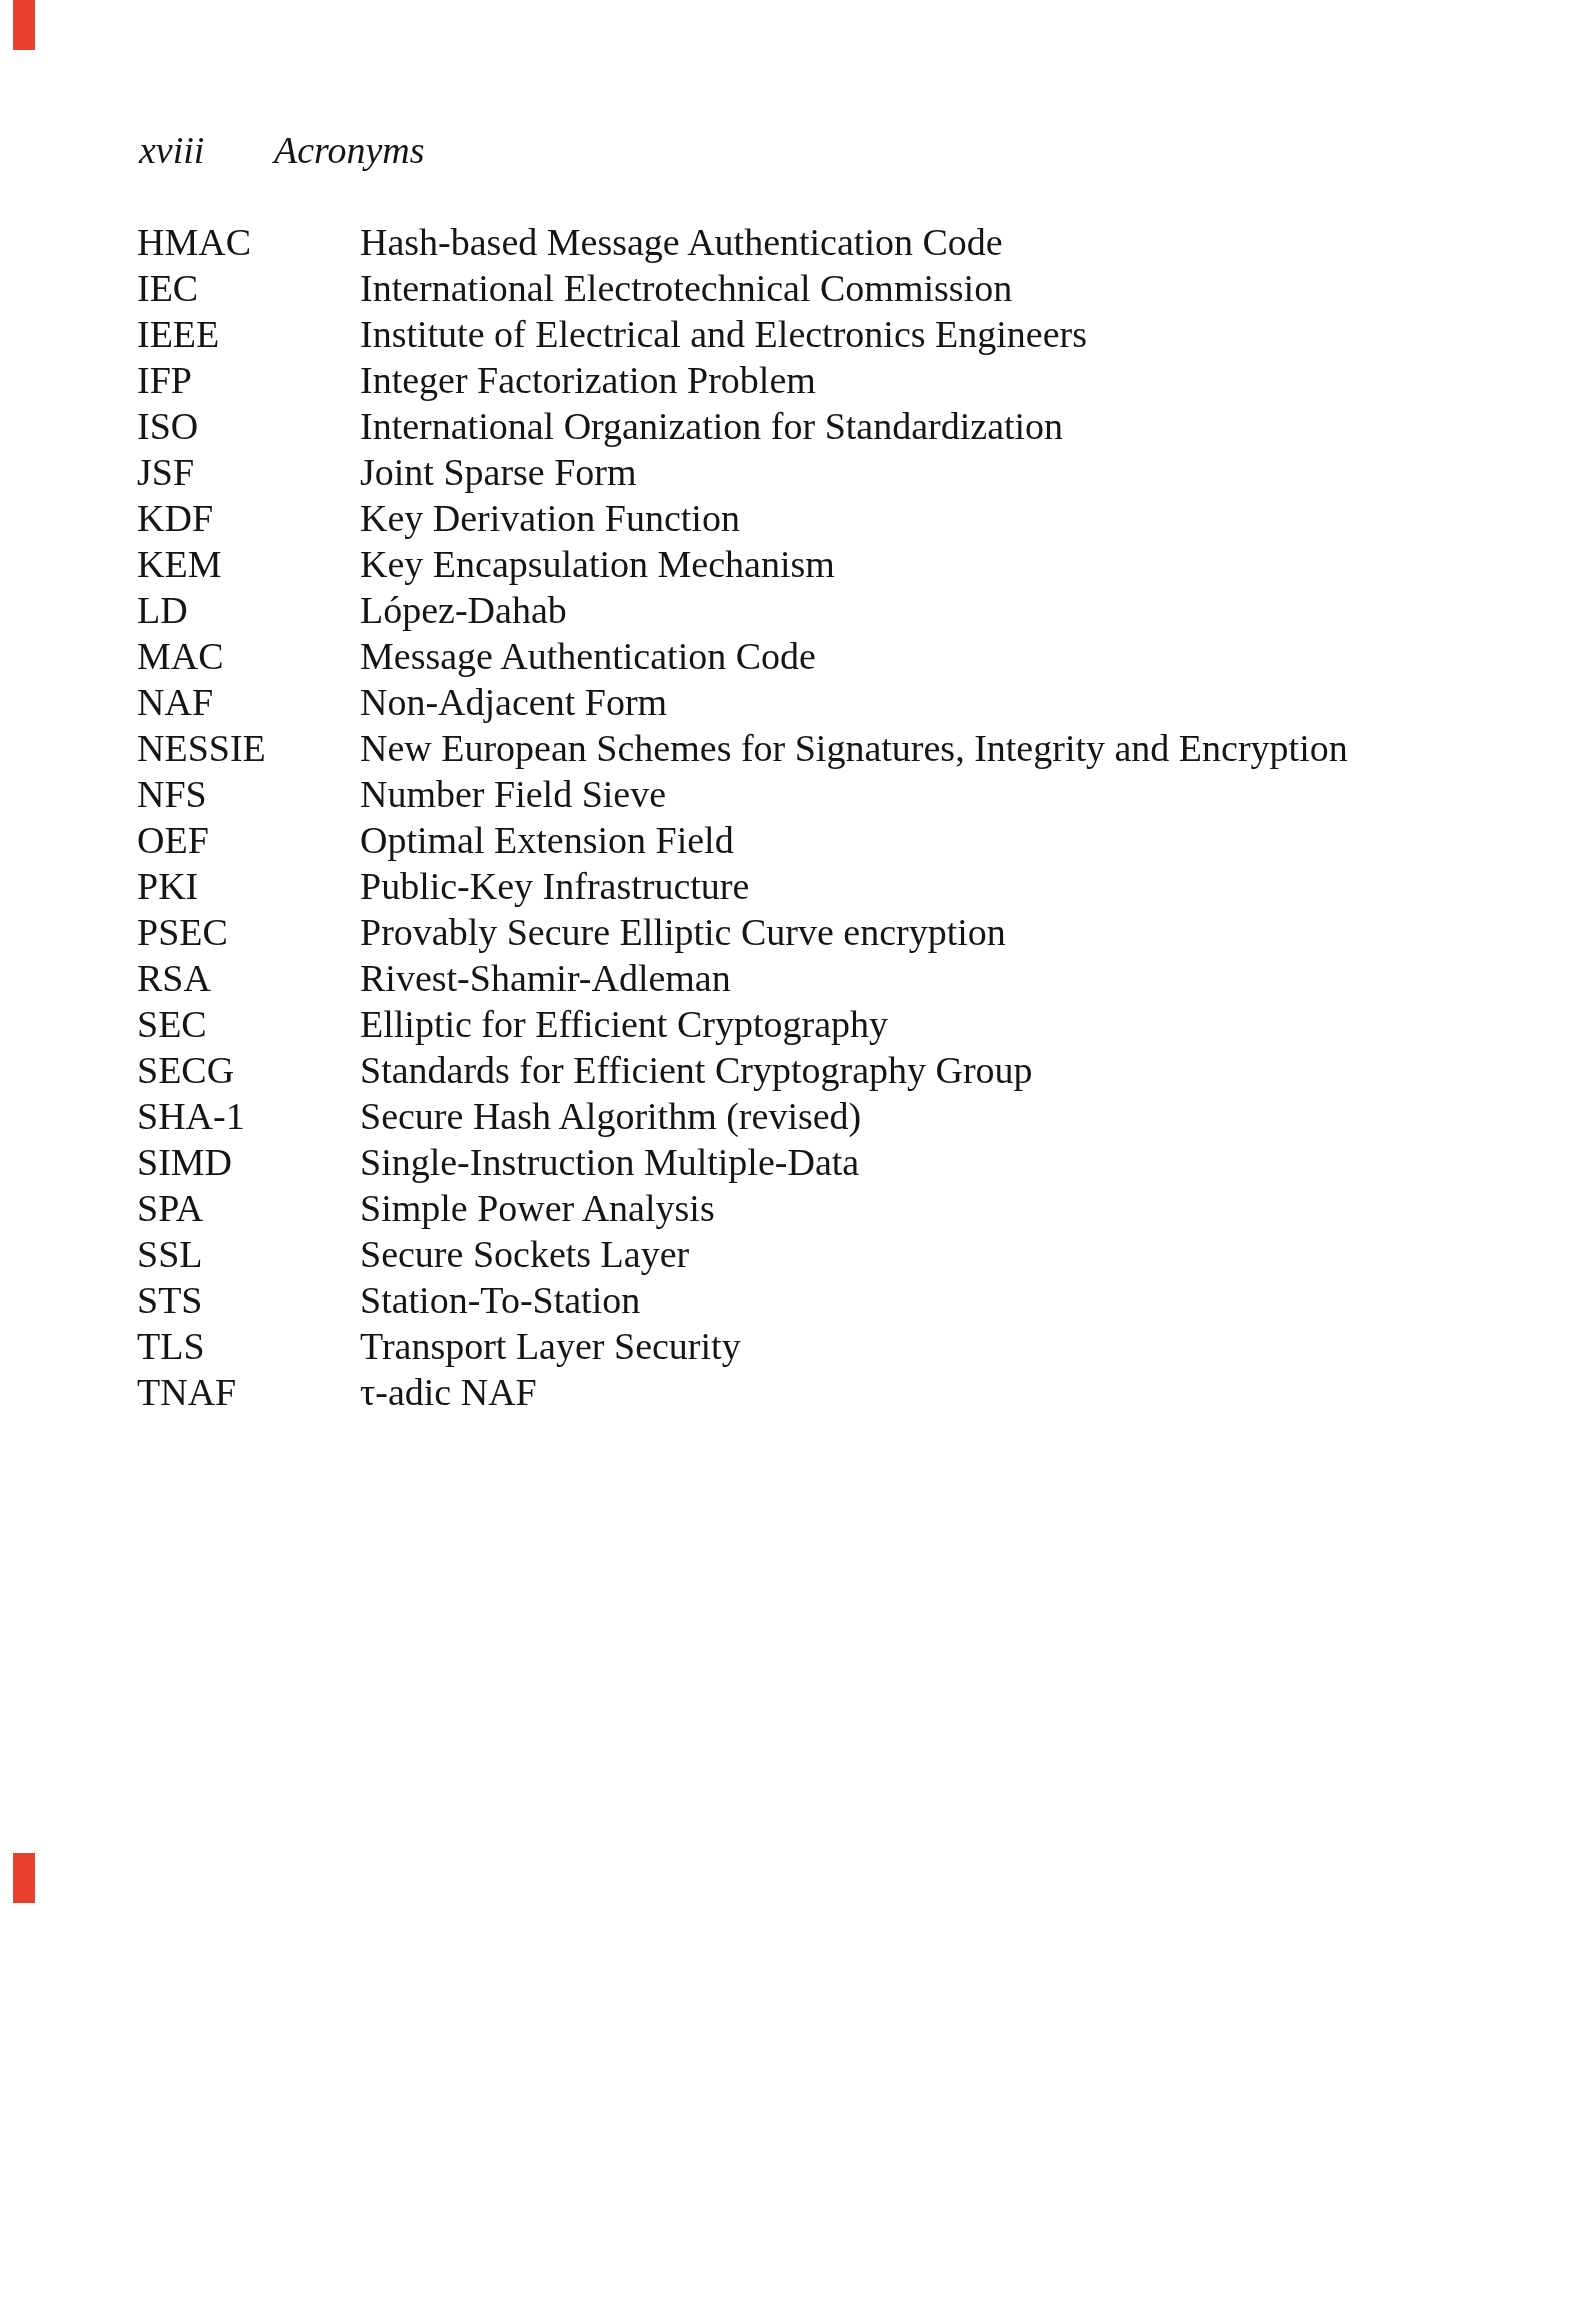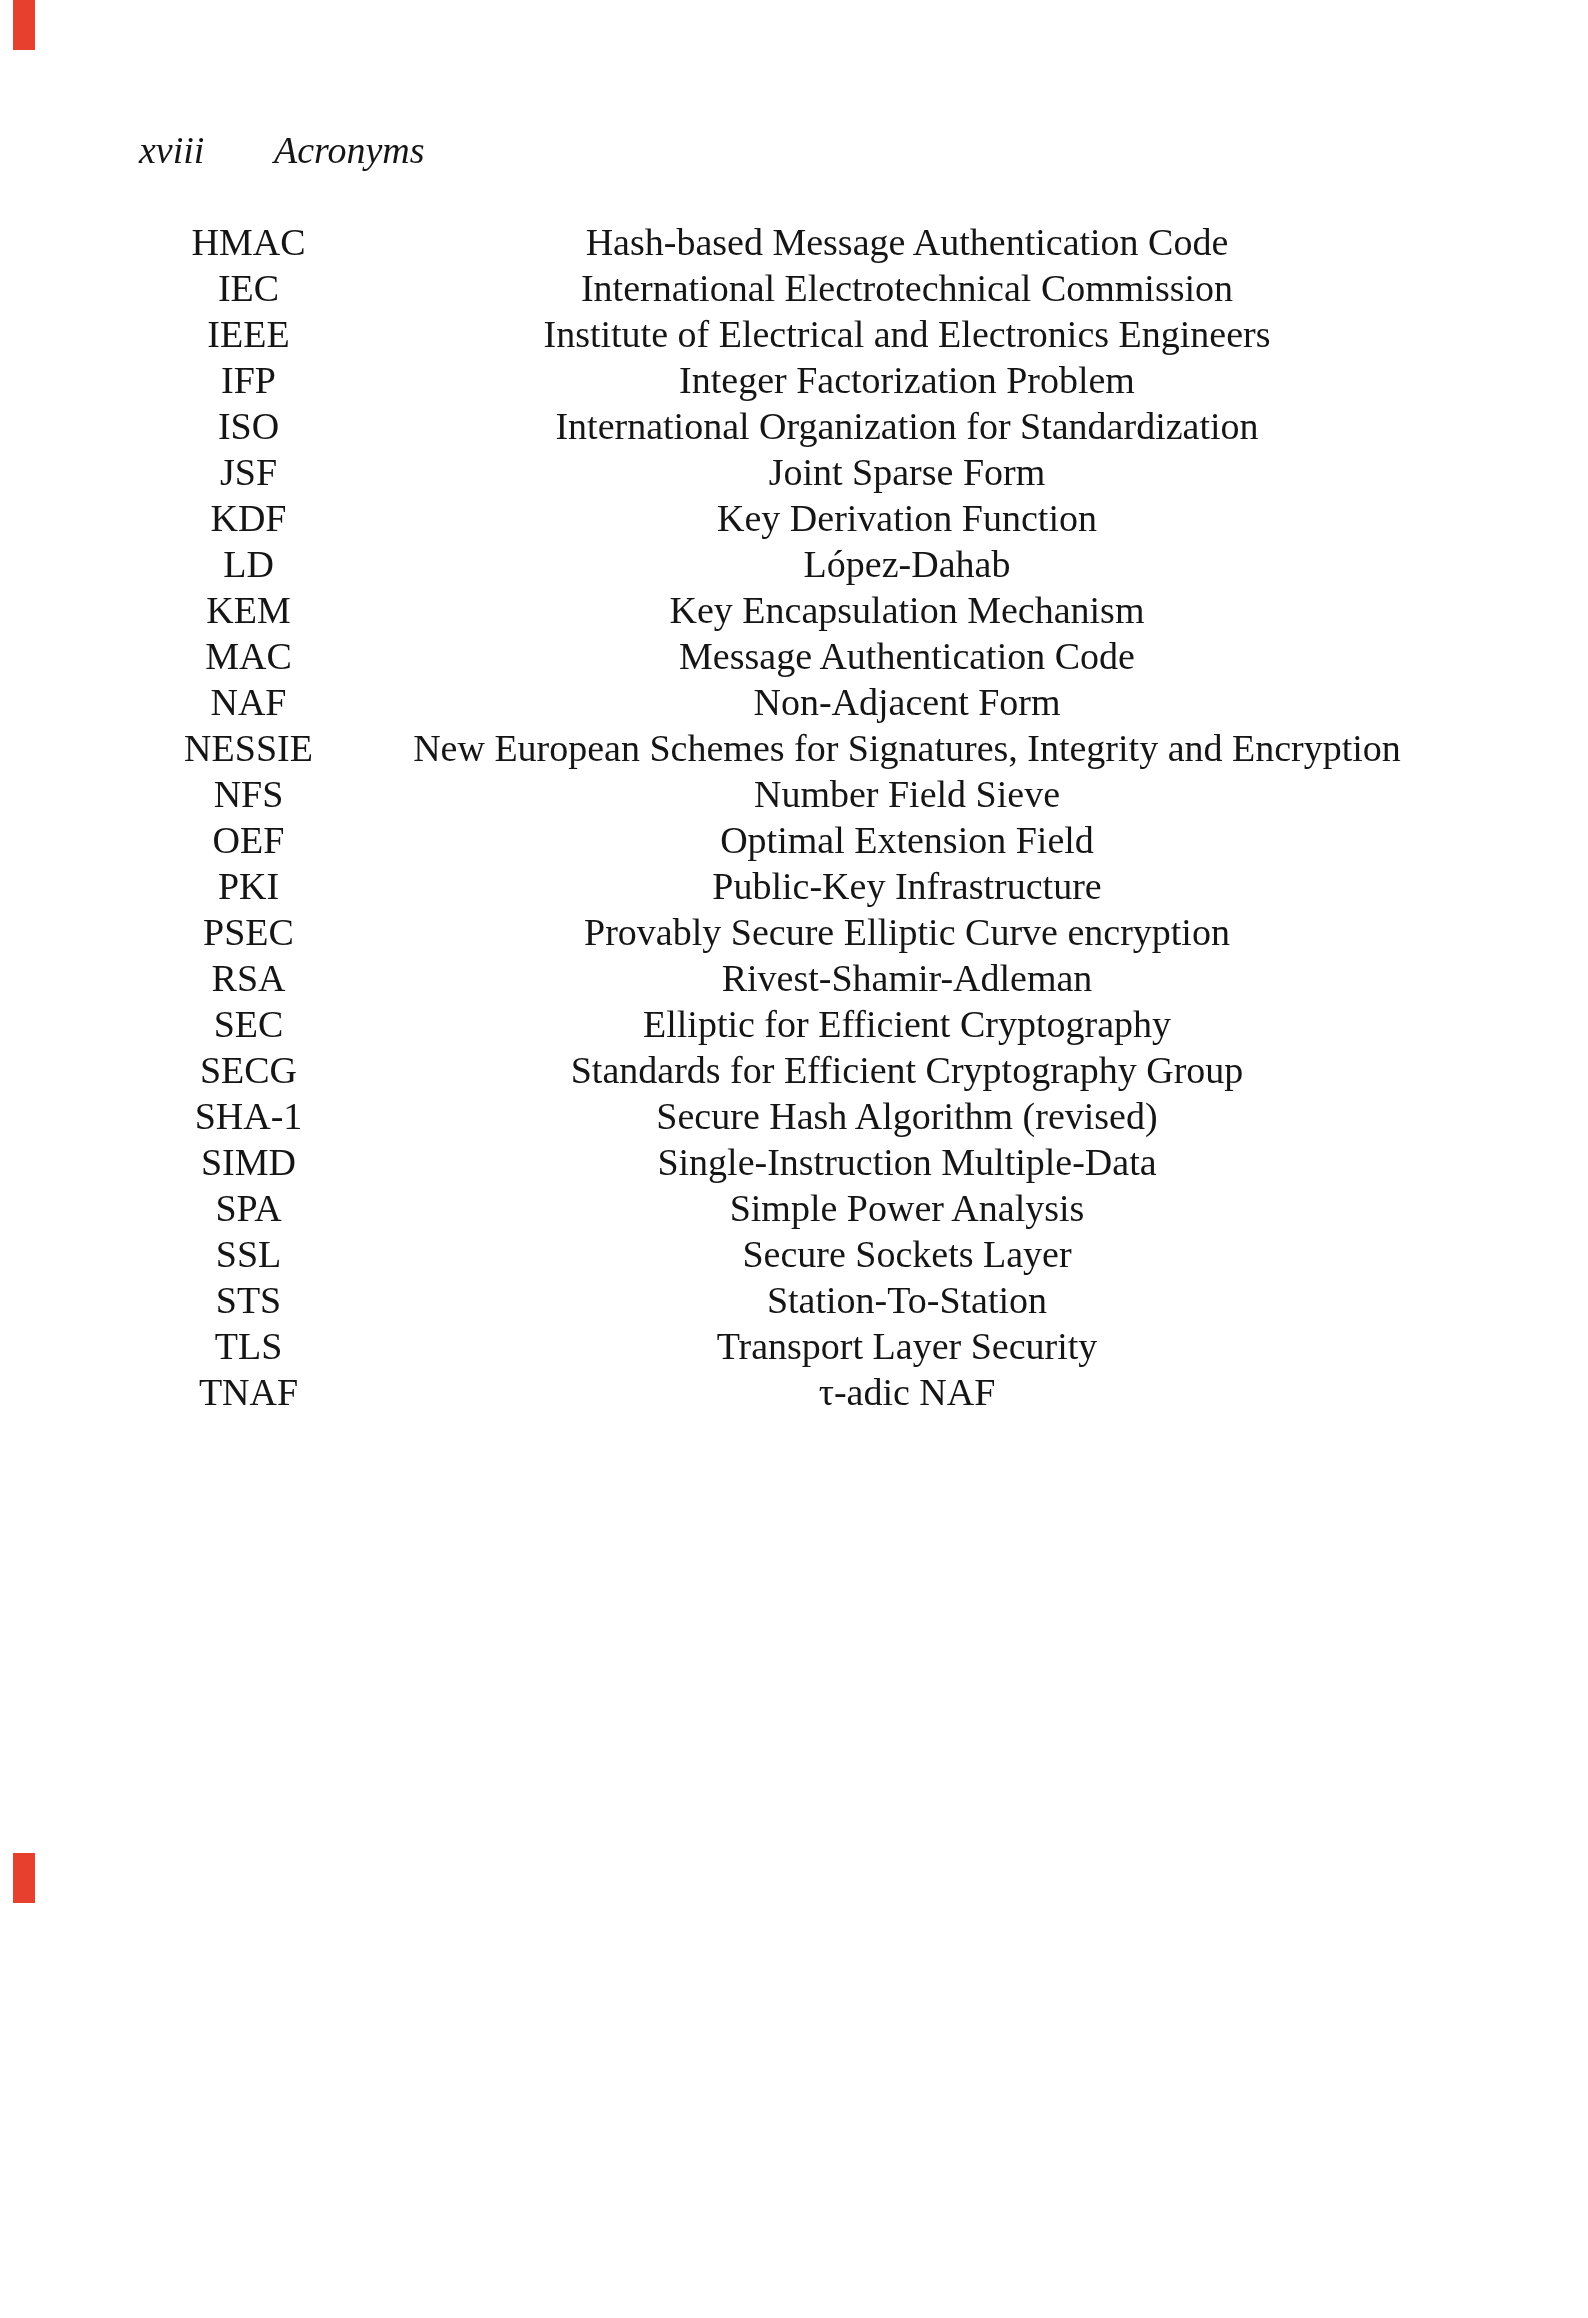--- a/index.html
+++ b/index.html
@@ -44,21 +44,20 @@
     position: absolute;
     left: 137px;
     top: 219px;
     width: 1317px;
     font-size: 38px;
     line-height: 46px;
   }
   .row {
     display: flex;
     align-items: baseline;
-    text-align: center;
   }
   .term {
     flex: 0 0 223px;
     white-space: nowrap;
   }
   .def {
     flex: 1 1 auto;
     white-space: nowrap;
   }
 </style>
@@ -104,30 +103,30 @@
       <span class="term">JSF</span>
       <span class="def">Joint Sparse Form</span>
     </div>
 
     <div class="row">
       <span class="term">KDF</span>
       <span class="def">Key Derivation Function</span>
     </div>
 
     <div class="row">
+      <span class="term">KEM</span>
+      <span class="def">Key Encapsulation Mechanism</span>
+    </div>
+
+    <div class="row">
       <span class="term">LD</span>
       <span class="def">López-Dahab</span>
     </div>
 
     <div class="row">
-      <span class="term">KEM</span>
-      <span class="def">Key Encapsulation Mechanism</span>
-    </div>
-
-    <div class="row">
       <span class="term">MAC</span>
       <span class="def">Message Authentication Code</span>
     </div>
 
     <div class="row">
       <span class="term">NAF</span>
       <span class="def">Non-Adjacent Form</span>
     </div>
 
     <div class="row">

